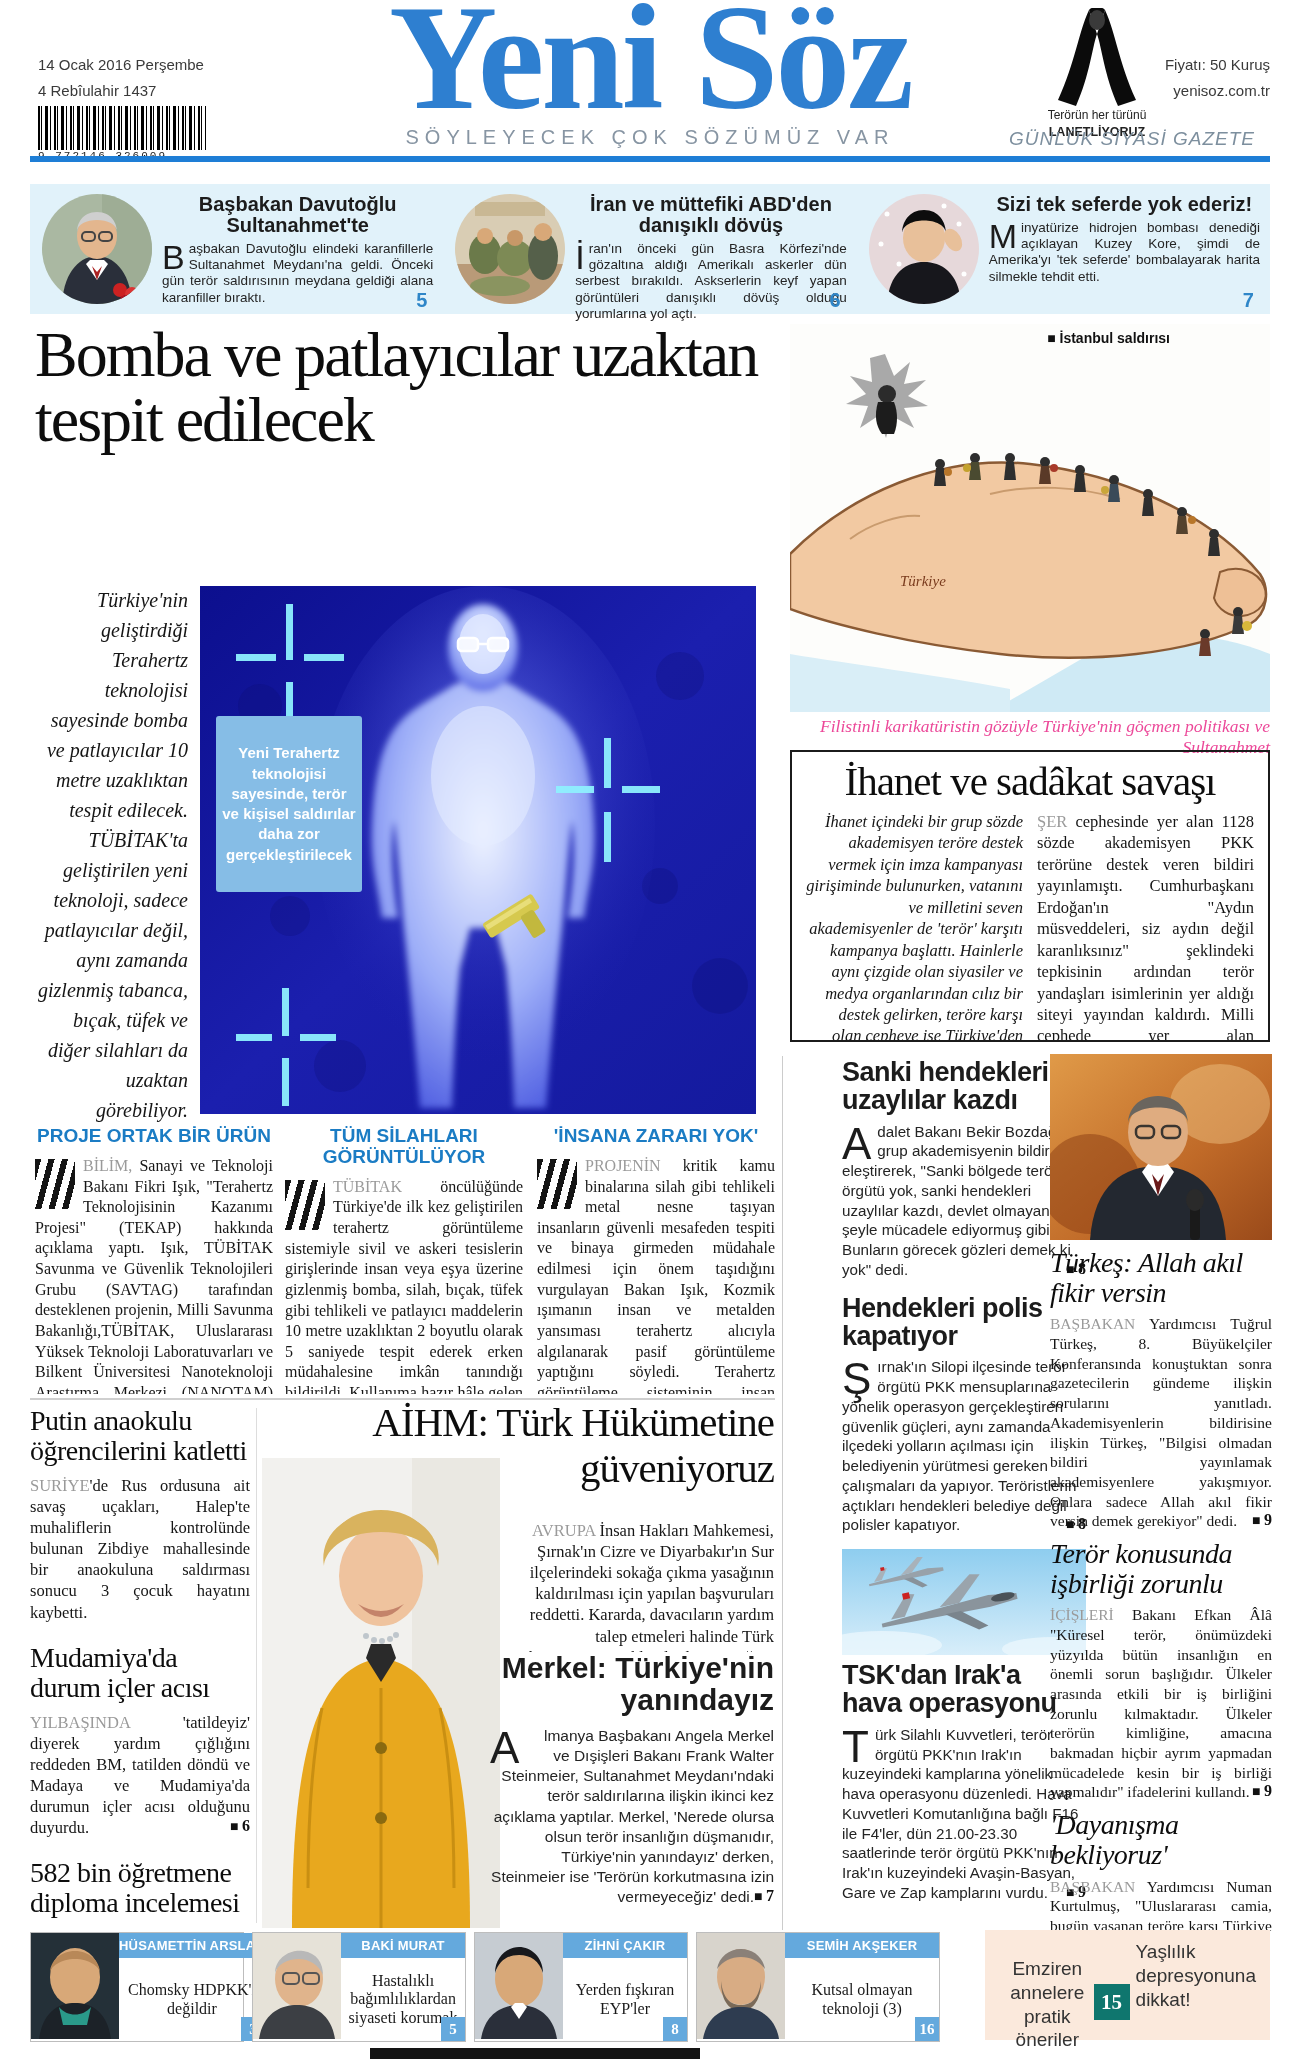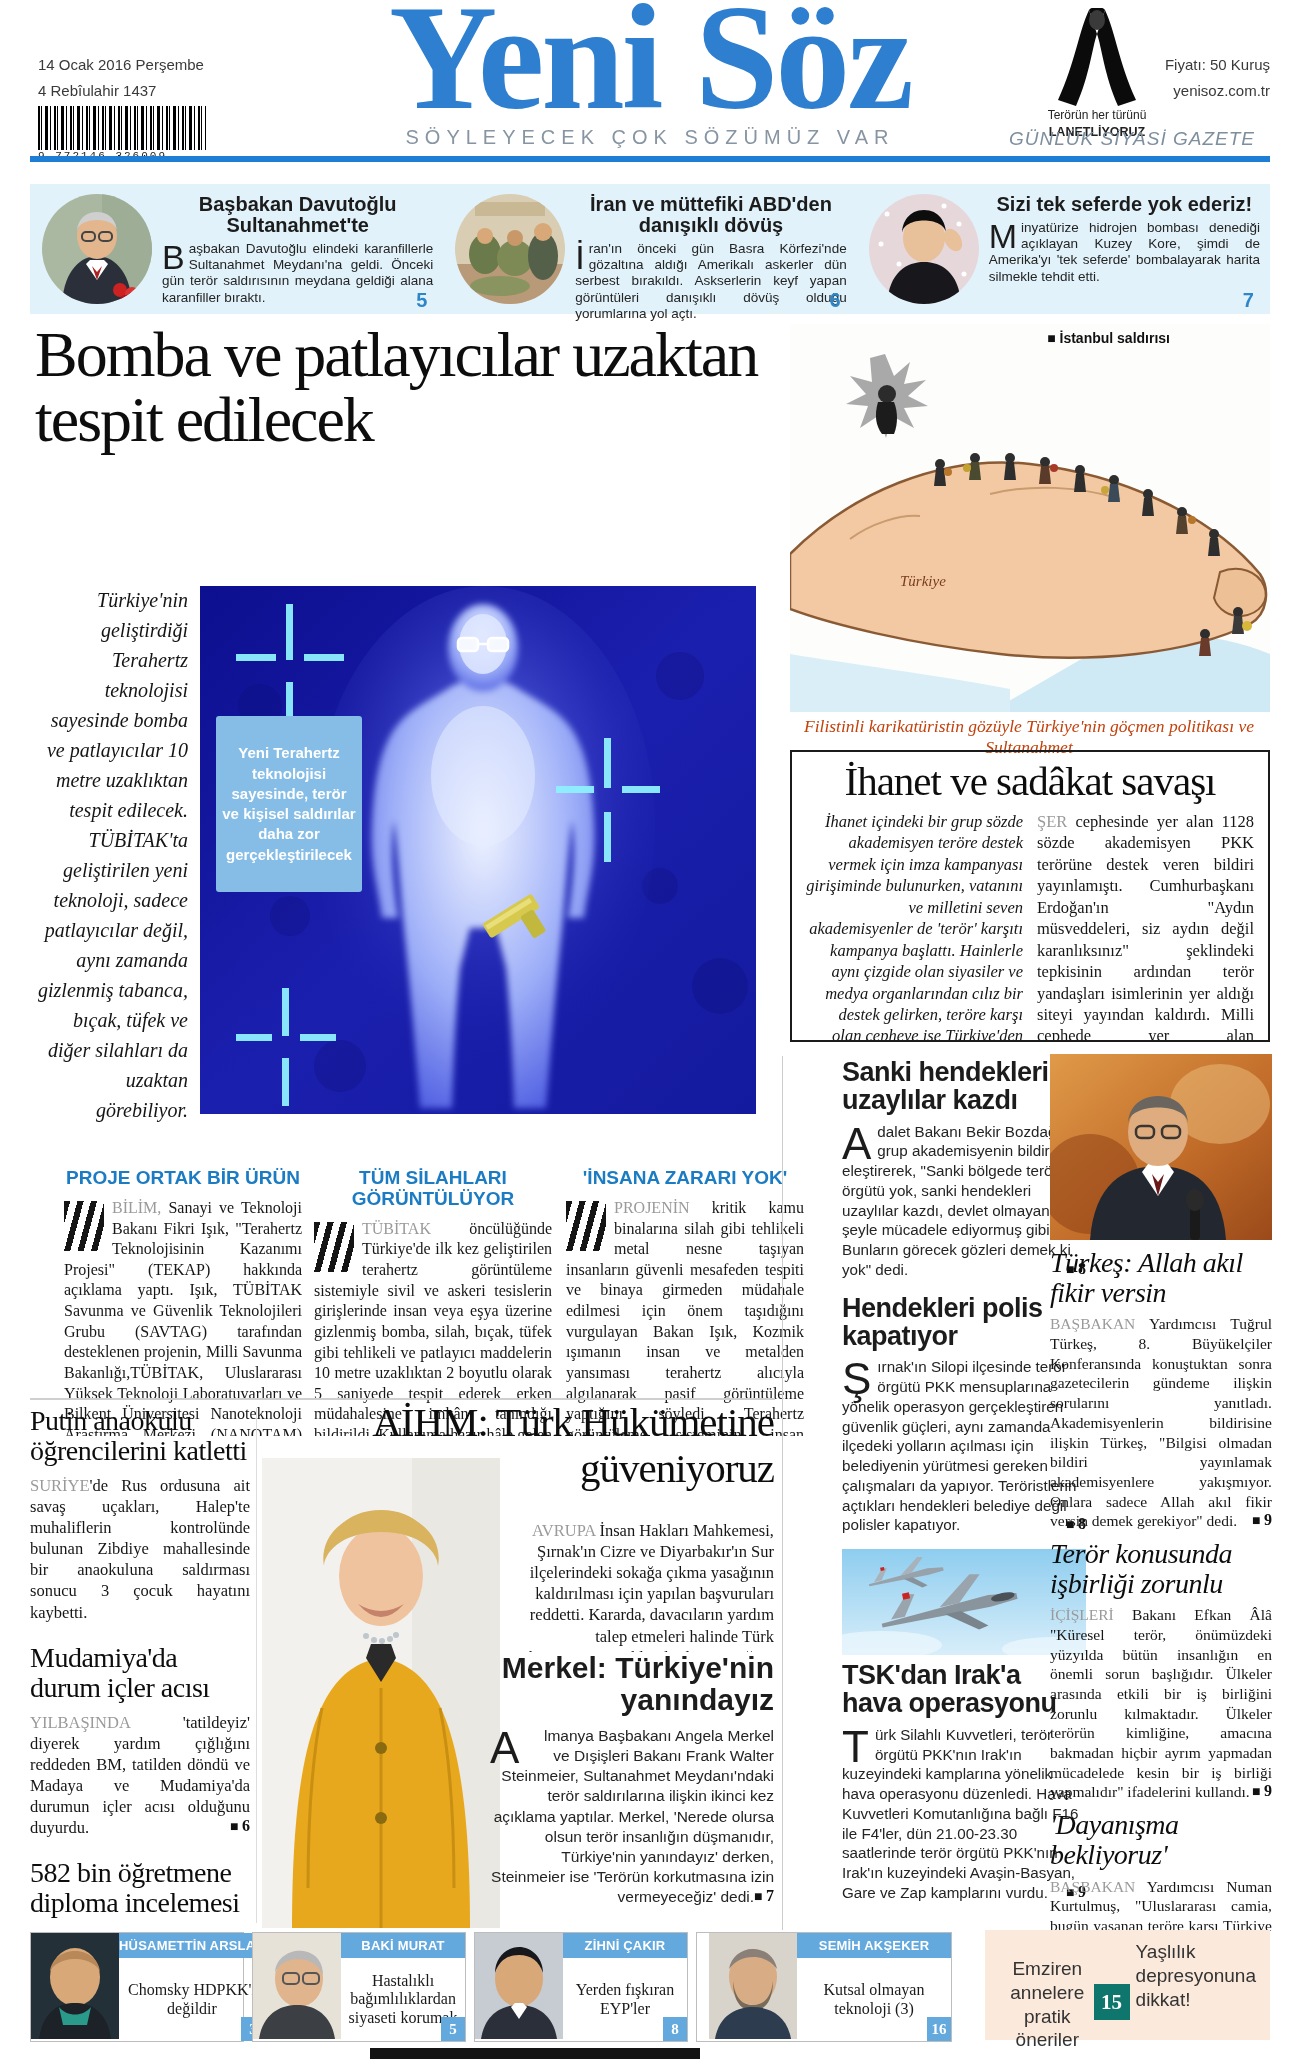--- a/index.html
+++ b/index.html
@@ -41,32 +41,32 @@
          color:#151515;text-align:right;}
   .teraimg{left:200px;top:586px;width:556px;height:528px;}
   .teracap{left:216px;top:716px;width:146px;height:176px;background:#86bde6;border-radius:3px;
            display:flex;align-items:center;justify-content:center;padding:6px;box-sizing:border-box;
            font:bold 15px/1.35 "Liberation Sans",sans-serif;color:#fff;text-align:center;}
 
   
   .cartoon{left:790px;top:324px;width:480px;height:388px;background:#fff;}
   .cartlabel{position:absolute;right:100px;top:6px;font:bold 14px "Liberation Sans",sans-serif;color:#111;}
   .cartcap{left:788px;top:716px;width:482px;font:italic 17.5px/1.2 "Liberation Serif",serif;
-           color:#c2410c;text-align:center;}
+           color:#ec4899;text-align:right;}
 
   
   .ibox{left:790px;top:750px;width:480px;height:292px;border:2px solid #1b1b1b;
         box-sizing:border-box;padding:8px 14px;overflow:hidden;}
   .ihead{font:41px/1.05 "Liberation Serif",serif;color:#0d0d0d;letter-spacing:-1px;text-align:center;margin-bottom:8px;}
   .icols{display:flex;gap:14px;}
   .icoll{flex:1;font:italic 16.5px/1.3 "Liberation Serif",serif;text-align:right;color:#151515;}
   .icolr{flex:1;font:16.5px/1.3 "Liberation Serif",serif;text-align:justify;color:#151515;}
 
   
-  .tcol{top:1168px;height:268px;overflow:hidden;margin-left:29px;}
+  .tcol{top:1126px;height:268px;overflow:hidden;}
   .tc1{left:35px;width:238px;} .tc2{left:285px;width:238px;} .tc3{left:537px;width:238px;}
   .tchead{font:bold 19px/1.1 "Liberation Sans",sans-serif;color:#1b7cc4;text-align:center;margin-bottom:9px;}
   .tcbody{font:16px/1.29 "Liberation Serif",serif;text-align:justify;color:#161616;}
   .slashes{float:left;width:40px;height:50px;margin:3px 8px 2px 0;
      background:repeating-linear-gradient(105deg,#151515 0 6px,transparent 6px 13px);}
   .lead{color:#9a9a9a;}
   .pgmark{float:right;font:bold 16px "Liberation Serif",serif;color:#111;}
   .pgmark::before{content:"■ ";font-size:14px;}
 
   
@@ -552,21 +552,21 @@
         <path d="M36,74 L44,86 L52,74 L48,70 L40,70 Z" fill="#fff"></path>
       </svg>
     </div>
     <div class="cright">
       <div class="cband">ZİHNİ ÇAKIR</div>
       <div class="ctitle">Yerden fışkıran EYP'ler</div>
       <div class="cpg">8</div>
     </div>
   </div>
 
-  <div class="abs card" style="left:696px;width:242px;padding-left:12px;">
+  <div class="abs card" style="left:696px;width:242px;">
     <div class="cphoto">
       <svg width="88" height="106" viewBox="0 0 88 106">
         <rect width="88" height="106" fill="#d8d4cc"></rect>
         <ellipse cx="44" cy="44" rx="24" ry="28" fill="#d8ac84"></ellipse>
         <path d="M20,36 C22,24 32,16 44,16 C56,16 66,24 68,36 C62,28 54,24 44,24 C34,24 26,28 20,36 Z" fill="#8a8078"></path>
         <path d="M24,48 C24,70 34,78 44,78 C54,78 64,70 64,48 C62,66 54,72 44,72 C34,72 26,66 24,48 Z" fill="#7a6a58"></path>
         <path d="M6,106 C10,82 28,74 44,74 C60,74 78,82 82,106 Z" fill="#2e3c50"></path>
       </svg>
     </div>
     <div class="cright">

